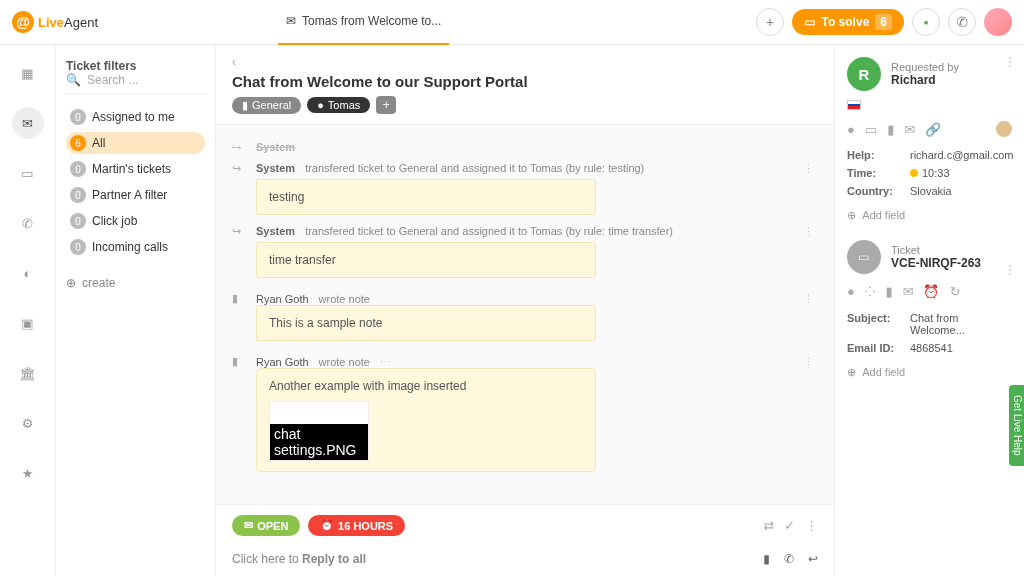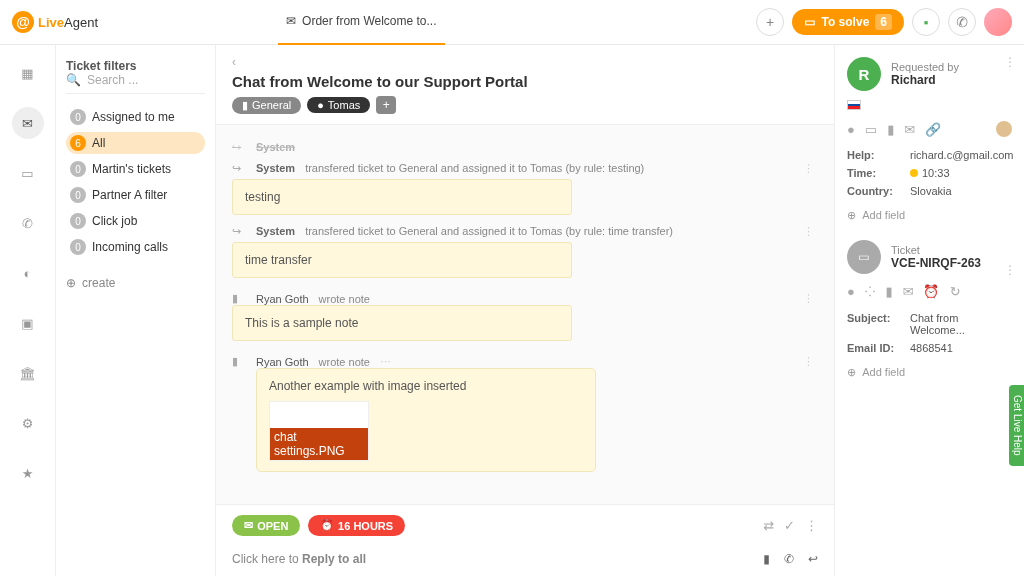--- a/index.html
+++ b/index.html
@@ -44,27 +44,27 @@
 .tags { display: flex; gap: 6px; align-items: center; }
 .tag { border-radius: 12px; padding: 2px 10px; font-size: 11px; display: flex; align-items: center; gap: 4px; }
 .tag-grey { background: #888; color: #fff; }
 .tag-dark { background: #333; color: #fff; }
 .tag-add { width: 20px; height: 18px; background: #888; color: #fff; border-radius: 4px; display: flex; align-items: center; justify-content: center; font-size: 12px; cursor: pointer; }
 
 .thread { flex: 1; overflow-y: auto; padding: 8px 16px; }
 .sys-row { display: flex; gap: 10px; align-items: flex-start; margin: 8px 0 4px; font-size: 11px; color: #888; }
 .sys-icon { width: 14px; color: #aaa; }
 .sys-label { font-weight: 600; color: #666; }
-.note-box { background: #fff8dd; border: 1px solid #f0e6b8; padding: 10px 12px; border-radius: 3px; font-size: 12px; color: #555; margin-bottom: 10px; max-width: 340px; }
+.note-box { margin-left: 24px; background: #fff8dd; border: 1px solid #f0e6b8; padding: 10px 12px; border-radius: 3px; font-size: 12px; color: #555; margin-bottom: 10px; max-width: 340px; }
 .note-row { display: flex; gap: 10px; align-items: center; margin-top: 14px; font-size: 11px; color: #888; }
 .note-author { color: #555; font-weight: 500; }
 .row-dots { margin-left: auto; color: #ccc; cursor: pointer; padding: 0 4px; }
 .image-note { margin-left: 24px; background: #fff8dd; border: 1px solid #f0e6b8; padding: 10px 12px; border-radius: 5px; max-width: 340px; font-size: 12px; color: #555; }
 .img-thumb { width: 100px; height: 60px; background: #fff; border: 1px solid #eee; margin-top: 8px; display: flex; align-items: flex-end; }
-.img-label { background: #c2410c; color: #fff; font-size: 12px; padding: 2px 4px; width: 100%; }
+.img-label { background: #000000; color: #fff; font-size: 14px; padding: 2px 4px; width: 100%; }
 
 
 .reply-bar { background: #fff; border-top: 1px solid #eee; padding: 10px 16px; }
 .status-row { display: flex; align-items: center; gap: 8px; margin-bottom: 16px; }
 .pill { border-radius: 14px; padding: 4px 12px; font-size: 11px; font-weight: 700; color: #fff; display: flex; align-items: center; gap: 4px; }
 .pill-green { background: #8bc34a; }
 .pill-red { background: #f44336; }
 .status-right { margin-left: auto; display: flex; gap: 10px; color: #aaa; }
 .reply-input-row { display: flex; align-items: center; color: #888; font-size: 12px; }
 .reply-icons { margin-left: auto; display: flex; gap: 14px; color: #666; }
@@ -90,21 +90,21 @@
 </head>
 <body>
 
 <div class="topbar">
   <div class="logo">
     <div class="logo-icon">@</div>
     <span><span style="color:#ff9800;font-weight:700">Live</span><span>Agent</span></span>
   </div>
   <div class="tab-title">
     <span>✉</span>
-    <span>Order from Welcome to...</span>
+    <span>Tomas from Welcome to...</span>
   </div>
   <div class="topbar-right">
     <div class="circ-btn">+</div>
     <div class="solve-pill">
       <span>▭</span>
       <span>To solve</span>
       <span class="solve-count">6</span>
     </div>
     <div class="green-dot">▪</div>
     <div class="circ-btn">✆</div>

